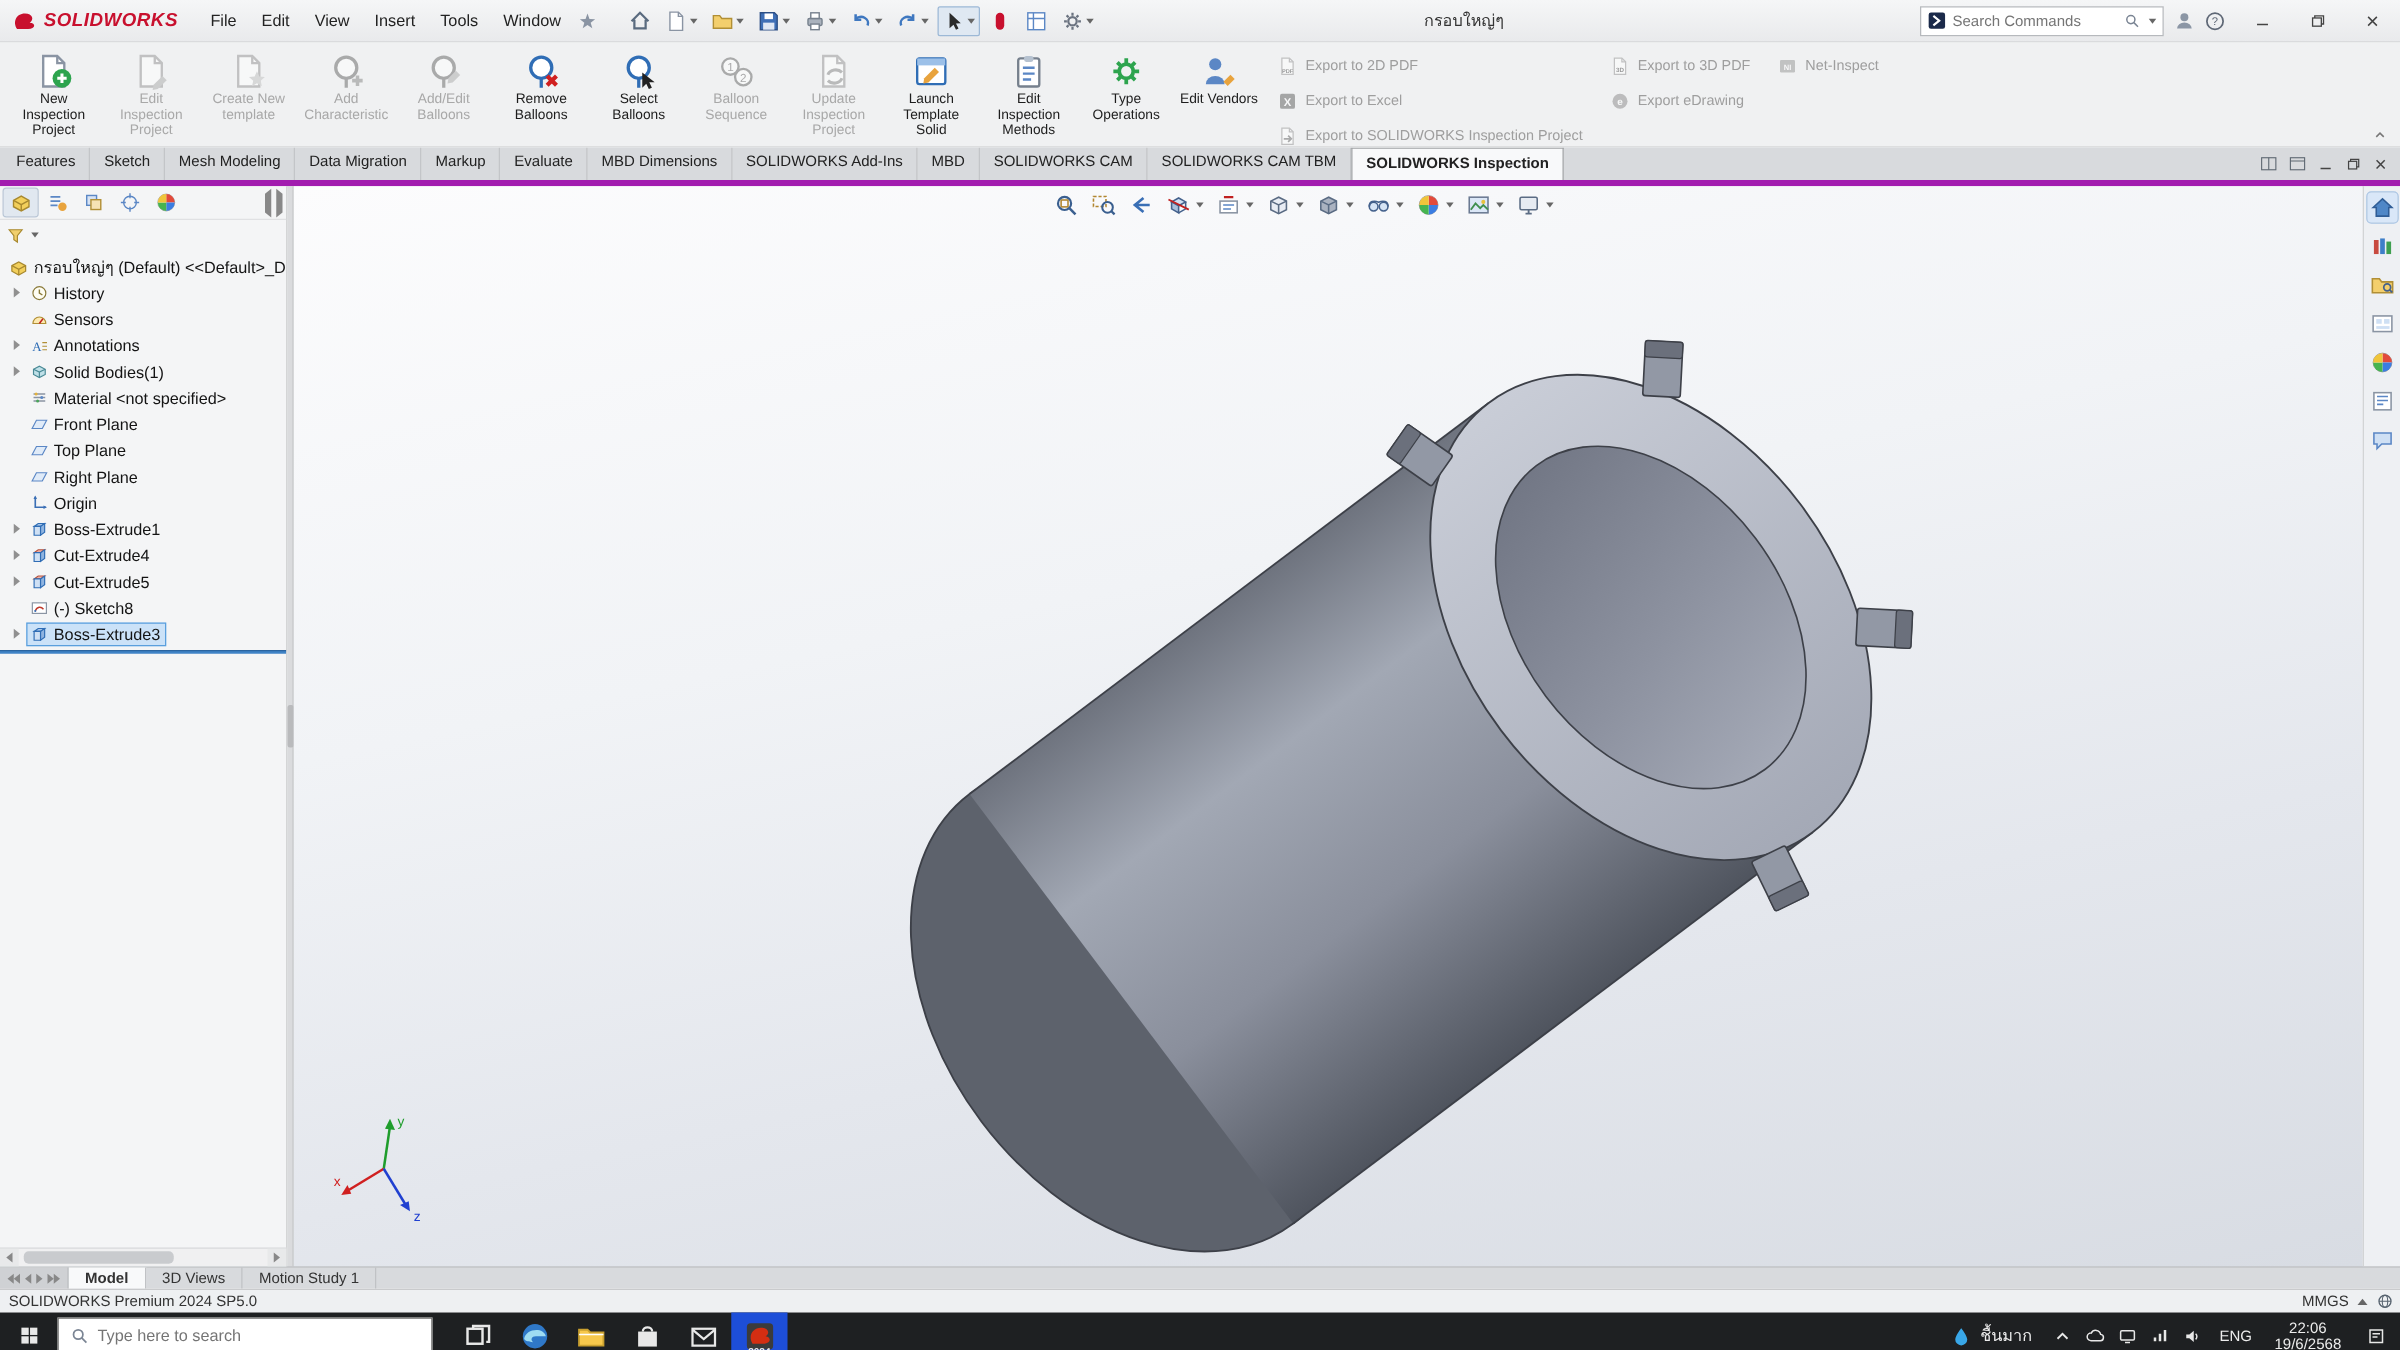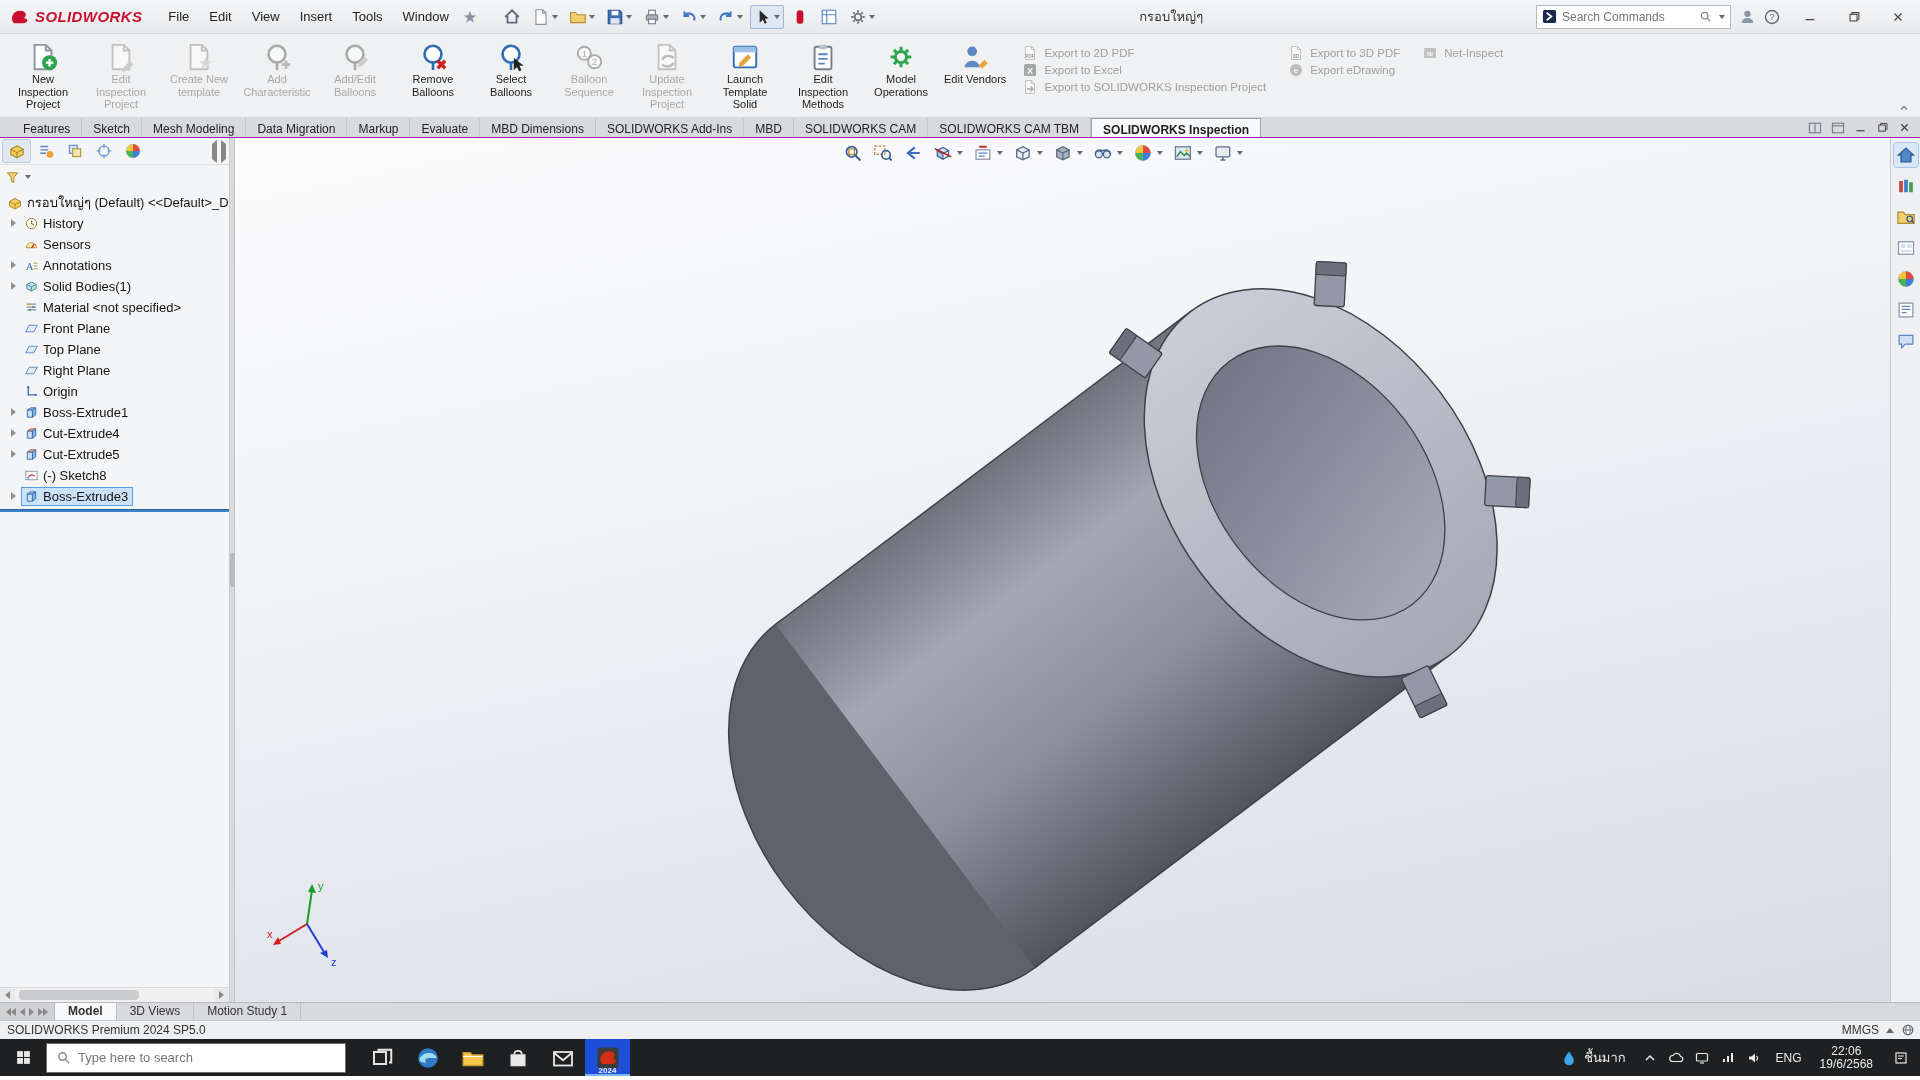--- a/index.html
+++ b/index.html
@@ -26,27 +26,27 @@
 
 
 .ribbon{height:84px;flex:none;background:#f0f1f2;display:flex;align-items:stretch;padding:3px 4px 0;position:relative;border-bottom:1px solid #d6d7d9}
 .ribbon-main{display:flex;align-items:stretch}
 .rb-btn{display:flex;flex-direction:column;align-items:center;padding:4px 4px 2px;min-width:55px;max-width:78px;text-align:center;border-radius:2px}
 .rb-btn .icon{height:32px}
 .rb-label{font-size:11px;line-height:12.5px;color:#1d1d1d}
 .rb-btn.disabled .rb-label{color:#a8a8a8}
 .rb-btn.disabled svg,.exp-item svg{opacity:.5;filter:grayscale(1)}
 .ribbon-export{display:flex;align-items:flex-start;margin-left:12px;padding-top:8px;gap:22px}
-.exp-col{display:flex;flex-direction:column;gap:1px}
+.exp-col{display:flex;flex-direction:column;gap:12px}
 .exp-item{display:flex;align-items:center;gap:6px;height:16px}
 .exp-label{font-size:11.5px;color:#9e9e9e;white-space:nowrap}
 .ribbon-collapse{position:absolute;right:10px;bottom:3px}
 
 
-.cmdtabs{height:20px;flex:none;background:#d8dadd;display:flex;align-items:stretch;border-bottom:1px solid #a21caf;padding-left:12px}
+.cmdtabs{height:31px;flex:none;background:#d8dadd;display:flex;align-items:stretch;border-bottom:5px solid #a21caf;padding-left:2px}
 .tabs{display:flex}
 .ctab{padding:0 11px;font-size:12px;line-height:22px;color:#222;border-right:1px solid #c3c5c8;white-space:nowrap}
 .ctab.active{background:#f8f9fa;font-weight:bold;border:1px solid #9fa1a4;border-bottom:none}
 .tab-right{margin-left:auto;display:flex;align-items:center;gap:9px;padding-right:9px}
 .tr-icon{display:inline-flex;line-height:0}
 
 
 .main{height:864px;flex:none;display:flex;position:relative}
 .fpanel{width:230px;flex:none;background:#f4f5f6;display:flex;flex-direction:column;position:relative;border-right:1px solid #c9cacc}
 .fp-tabs{height:27px;flex:none;display:flex;align-items:center;gap:2px;padding:2px 3px;border-bottom:1px solid #e0e1e3}
@@ -398,21 +398,21 @@
           </span>
           <span class="rb-label">Edit Inspection Methods</span>
         </div>
         <div class="rb-btn">
           <span class="icon">
             <svg width="30" height="30" viewBox="0 0 16 16">
               <circle cx="8" cy="8" r="3" fill="none" stroke="#2da44e" stroke-width="1.6"></circle>
               <path d="M8 2.5 V4.5 M8 11.5 V13.5 M2.5 8 H4.5 M11.5 8 H13.5 M4.2 4.2 L5.6 5.6 M10.4 10.4 L11.8 11.8 M11.8 4.2 L10.4 5.6 M5.6 10.4 L4.2 11.8" stroke="#2da44e" stroke-width="1.6"></path>
             </svg>
           </span>
-          <span class="rb-label">Model Operations</span>
+          <span class="rb-label">Type Operations</span>
         </div>
         <div class="rb-btn">
           <span class="icon">
             <svg width="30" height="30" viewBox="0 0 16 16">
               <circle cx="6.5" cy="5" r="2.6" fill="#5b87c5"></circle>
               <path d="M2.5 13.5 a4 3.5 0 0 1 8 0z" fill="#5b87c5"></path>
               <path d="M10 12.5 L13 9.5 L14.8 11.3 L11.8 14.3z" fill="#e8a33d"></path>
             </svg>
           </span>
           <span class="rb-label">Edit Vendors</span>

